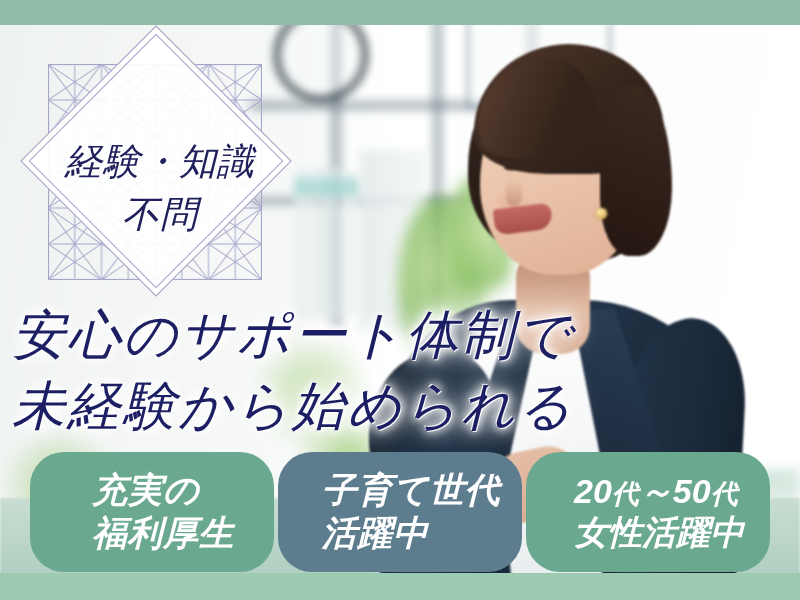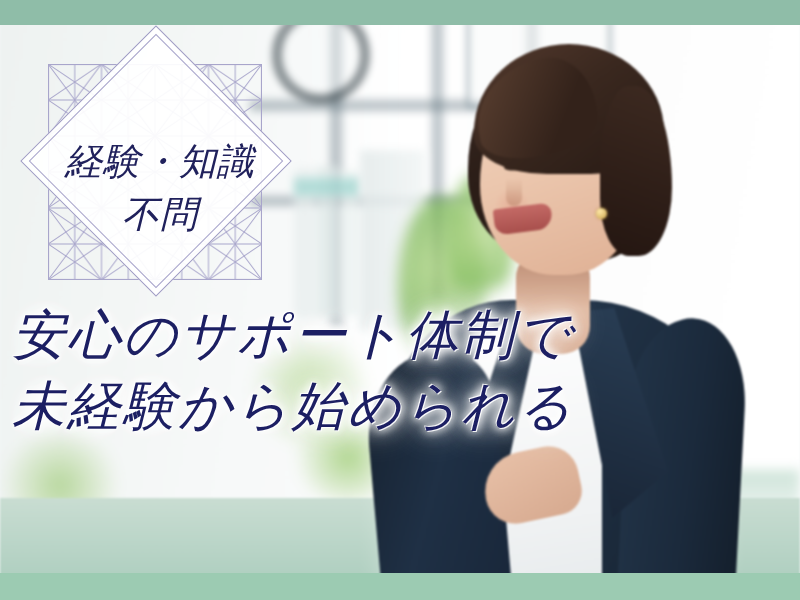--- a/index.html
+++ b/index.html
@@ -460,14 +460,27 @@
   <div class="diamond-wrap">
     <div class="diamond"></div>
     <div class="diamond-inner"></div>
     <div class="diamond-text" style="color: rgb(32, 33, 92);">経験・知識
 不問</div>
   </div>
 
   <div class="headline" style="color: rgb(28, 31, 99);">安心のサポート体制で
 未経験から始められる</div>
 
+  <div class="pills">
+    <div class="pill pill-1" style="background: rgb(106, 168, 144);">
+      <span>充実の
+福利厚生</span>
+    </div>
+    <div class="pill pill-2" style="background: rgb(93, 125, 143);">
+      <span>子育て世代
+活躍中</span>
+    </div>
+    <div class="pill pill-3" style="background: rgb(106, 168, 144);">
+      <span><span>20</span><span class="nen">代</span><span>～</span><span>50</span><span class="nen">代</span><br><span>女性活躍中</span></span>
+    </div>
+  </div>
 
 </div>
 
 </body></html>

